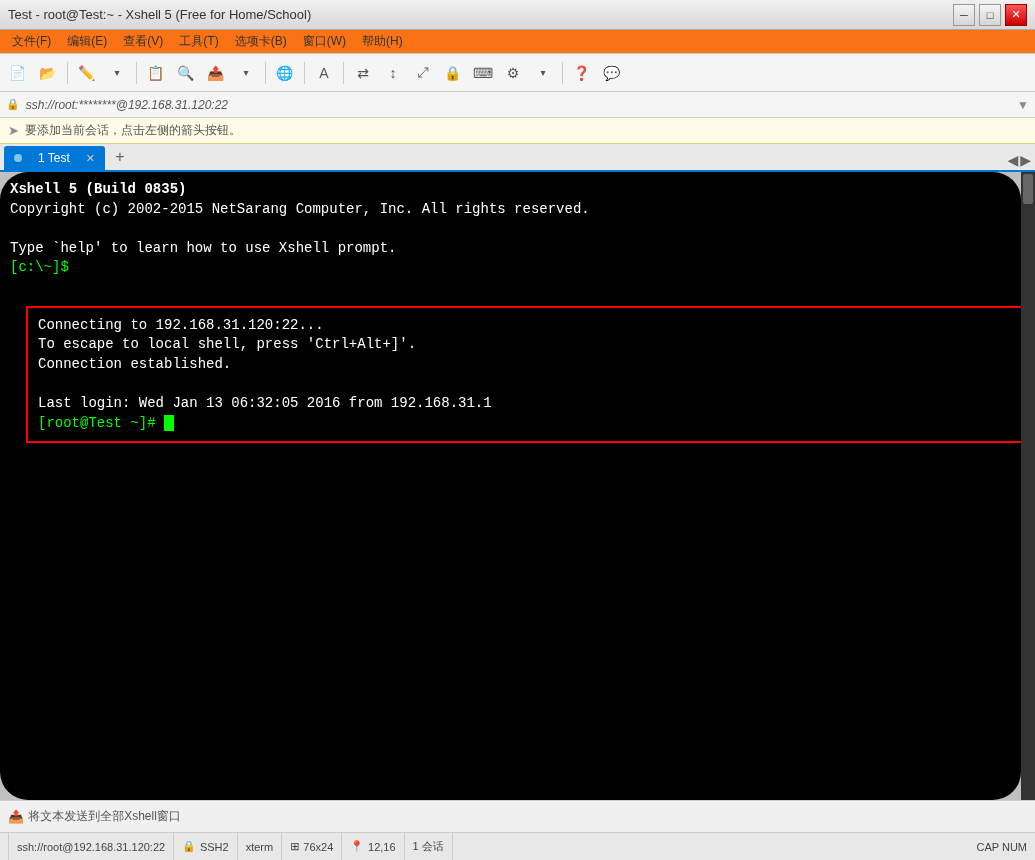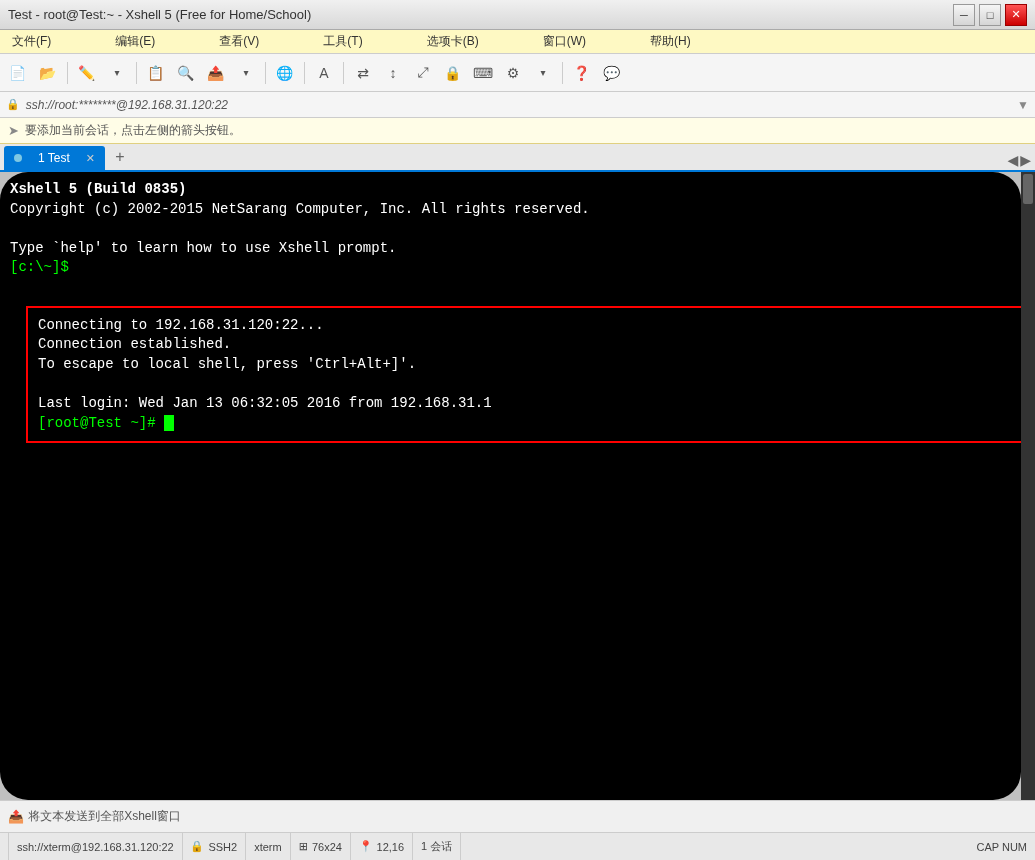--- a/index.html
+++ b/index.html
@@ -31,27 +31,26 @@
       background: linear-gradient(to bottom, #f5f5f5, #d5d5d5);
       cursor: pointer;
       display: flex; align-items: center; justify-content: center;
       font-size: 11px;
       color: #333;
     }
     .title-btn.close { background: linear-gradient(to bottom, #f55, #c00); color: white; border-color: #900; }
 
     
     .menu-bar {
-      background: #fef9c3;
+      background: #f97316;
       height: 24px;
       display: flex;
       align-items: center;
       border-bottom: 1px solid #ccc;
       padding: 0 4px;
-      gap: 48px;
     }
     .menu-item {
       padding: 2px 8px;
       font-size: 12px;
       color: #333;
       cursor: pointer;
     }
 
     
     .toolbar {
@@ -311,42 +310,42 @@
   <div class="terminal" style="flex:1; height:100%; overflow:hidden;">
     <div class="line white"><strong>Xshell 5 (Build 0835)</strong></div>
     <div class="line white">Copyright (c) 2002-2015 NetSarang Computer, Inc. All rights reserved.</div>
     <div class="line">&nbsp;</div>
     <div class="line white">Type `help' to learn how to use Xshell prompt.</div>
     <div class="line green">[c:\~]$</div>
     <div class="line">&nbsp;</div>
     
     <div class="connected-box">
       <div class="line white">Connecting to 192.168.31.120:22...</div>
+      <div class="line white">To escape to local shell, press 'Ctrl+Alt+]'.</div>
       <div class="line white">Connection established.</div>
-      <div class="line white">To escape to local shell, press 'Ctrl+Alt+]'.</div>
       <div class="line">&nbsp;</div>
       <div class="line white">Last login: Wed Jan 13 06:32:05 2016 from 192.168.31.1</div>
       <div class="line green"><span>[root@Test ~]# </span><span class="cursor"></span></div>
     </div>
   </div>
   <div class="terminal-scrollbar">
     <div class="scrollbar-thumb"></div>
   </div>
 </div>
 
 <div class="bottom-bar">
   <div class="bottom-send">
     <span class="bottom-send-icon">📤</span>
     <span>将文本发送到全部Xshell窗口</span>
   </div>
 </div>
 
 <div class="status-bar">
   <div class="status-section">
-    <span>ssh://xterm@192.168.31.120:22</span>
+    <span>ssh://root@192.168.31.120:22</span>
   </div>
   <div class="status-section">
     <span>🔒</span>
     <span>SSH2</span>
   </div>
   <div class="status-section">
     <span>xterm</span>
   </div>
   <div class="status-section">
     <span>⊞</span>

